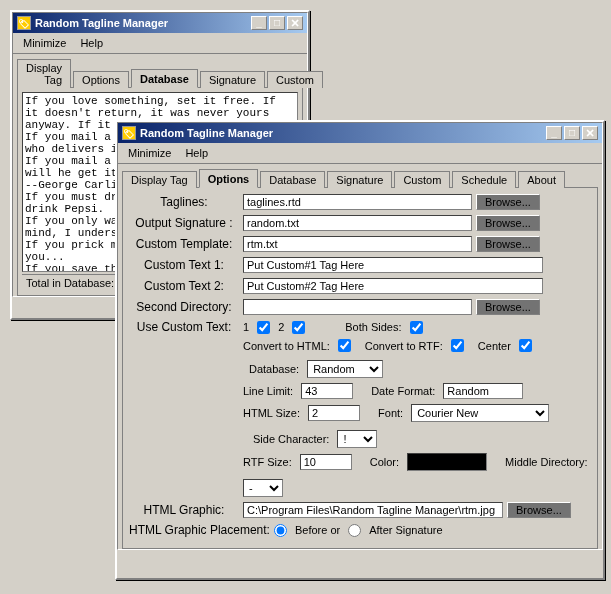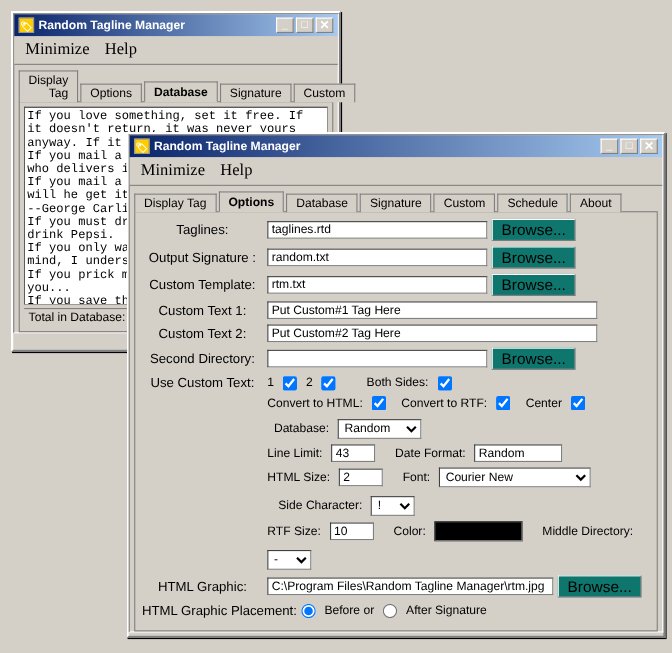--- a/index.html
+++ b/index.html
@@ -57,23 +57,22 @@
 
     .menu-bar {
       padding: 2px 4px;
       display: flex;
       gap: 2px;
       background: #d4d0c8;
       border-bottom: 1px solid #808080;
     }
     .menu-item {
       padding: 2px 6px;
-      font-size: 15px;
+      font-size: 11px;
       cursor: pointer;
-      font-family: Liberation Serif, serif;
     }
 
     
     .tab-bar {
       display: flex;
       padding: 4px 4px 0 4px;
       gap: 2px;
       align-items: flex-end;
       text-align: right;
     }
@@ -154,26 +153,26 @@
     }
     .form-input {
       border: 1px solid #808080;
       border-top-color: #404040;
       border-left-color: #404040;
       background: white;
       padding: 1px 3px;
       font-size: 11px;
       font-family: inherit;
     }
-    .form-input-wide { width: 200px; }
-    .form-input-small { width: 40px; }
+    .form-input-wide { width: 229px; }
+    .form-input-small { width: 52px; }
     .browse-btn {
       padding: 1px 8px;
-      font-size: 14px;
-      background: #0f766e;
+      font-size: 11px;
+      background: #737373;
       border: 1px solid #fff;
       border-right-color: #808080;
       border-bottom-color: #808080;
       cursor: pointer;
       font-family: inherit;
     }
     input[type="checkbox"] { margin: 0; }
     input[type="radio"] { margin: 0; }
     select {
       font-size: 11px;
@@ -334,21 +333,21 @@
         <button class="browse-btn">Browse...</button>
       </div>
 
       <div class="form-row">
         <span class="form-label">Use Custom Text:</span>
         <div class="row-inline">
           <span>1</span>
           <input type="checkbox" checked="" style="">
           <span>2</span>
           <input type="checkbox" checked="" style="">
-          <span style="margin-left:20px;">Both Sides:</span>
+          <span style="margin-left:32px;">Both Sides:</span>
           <input type="checkbox" checked="" style="">
         </div>
       </div>
 
       <div class="form-row">
         <span class="form-label"></span>
         <div class="row-inline">
           <span>Convert to HTML:</span>
           <input type="checkbox" checked="" style="">
           <span style="margin-left:6px;">Convert to RTF:</span>

